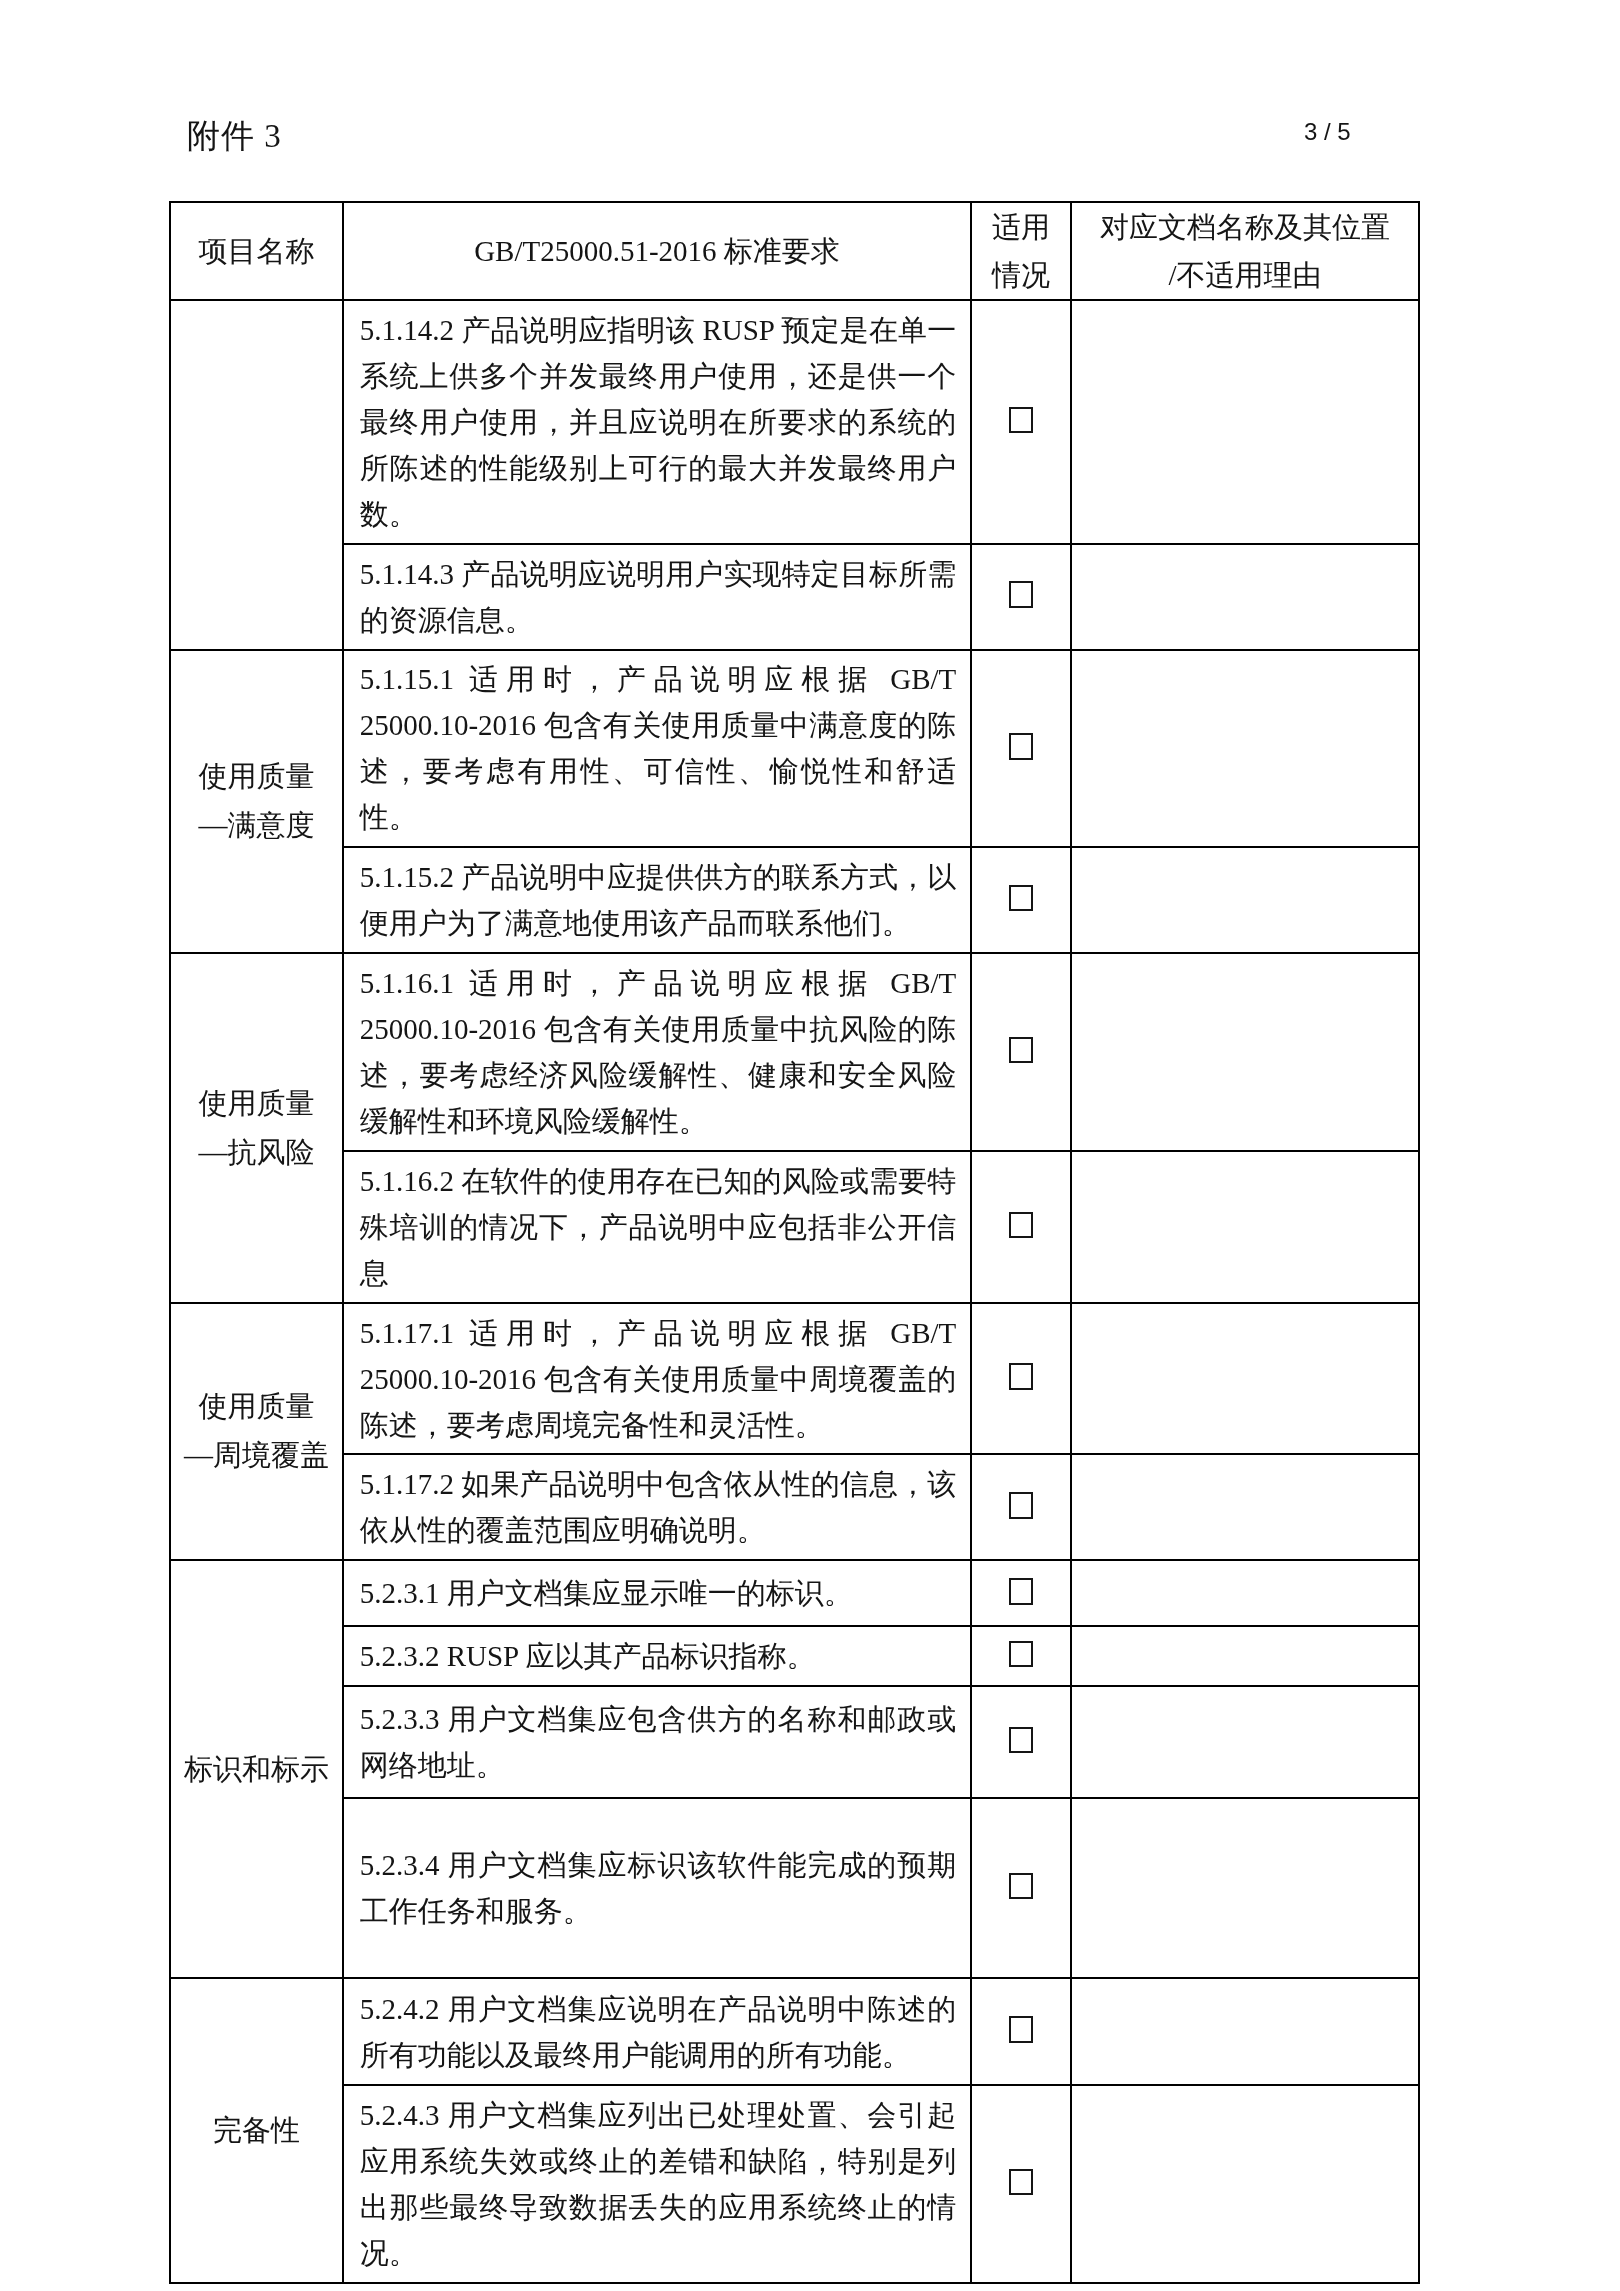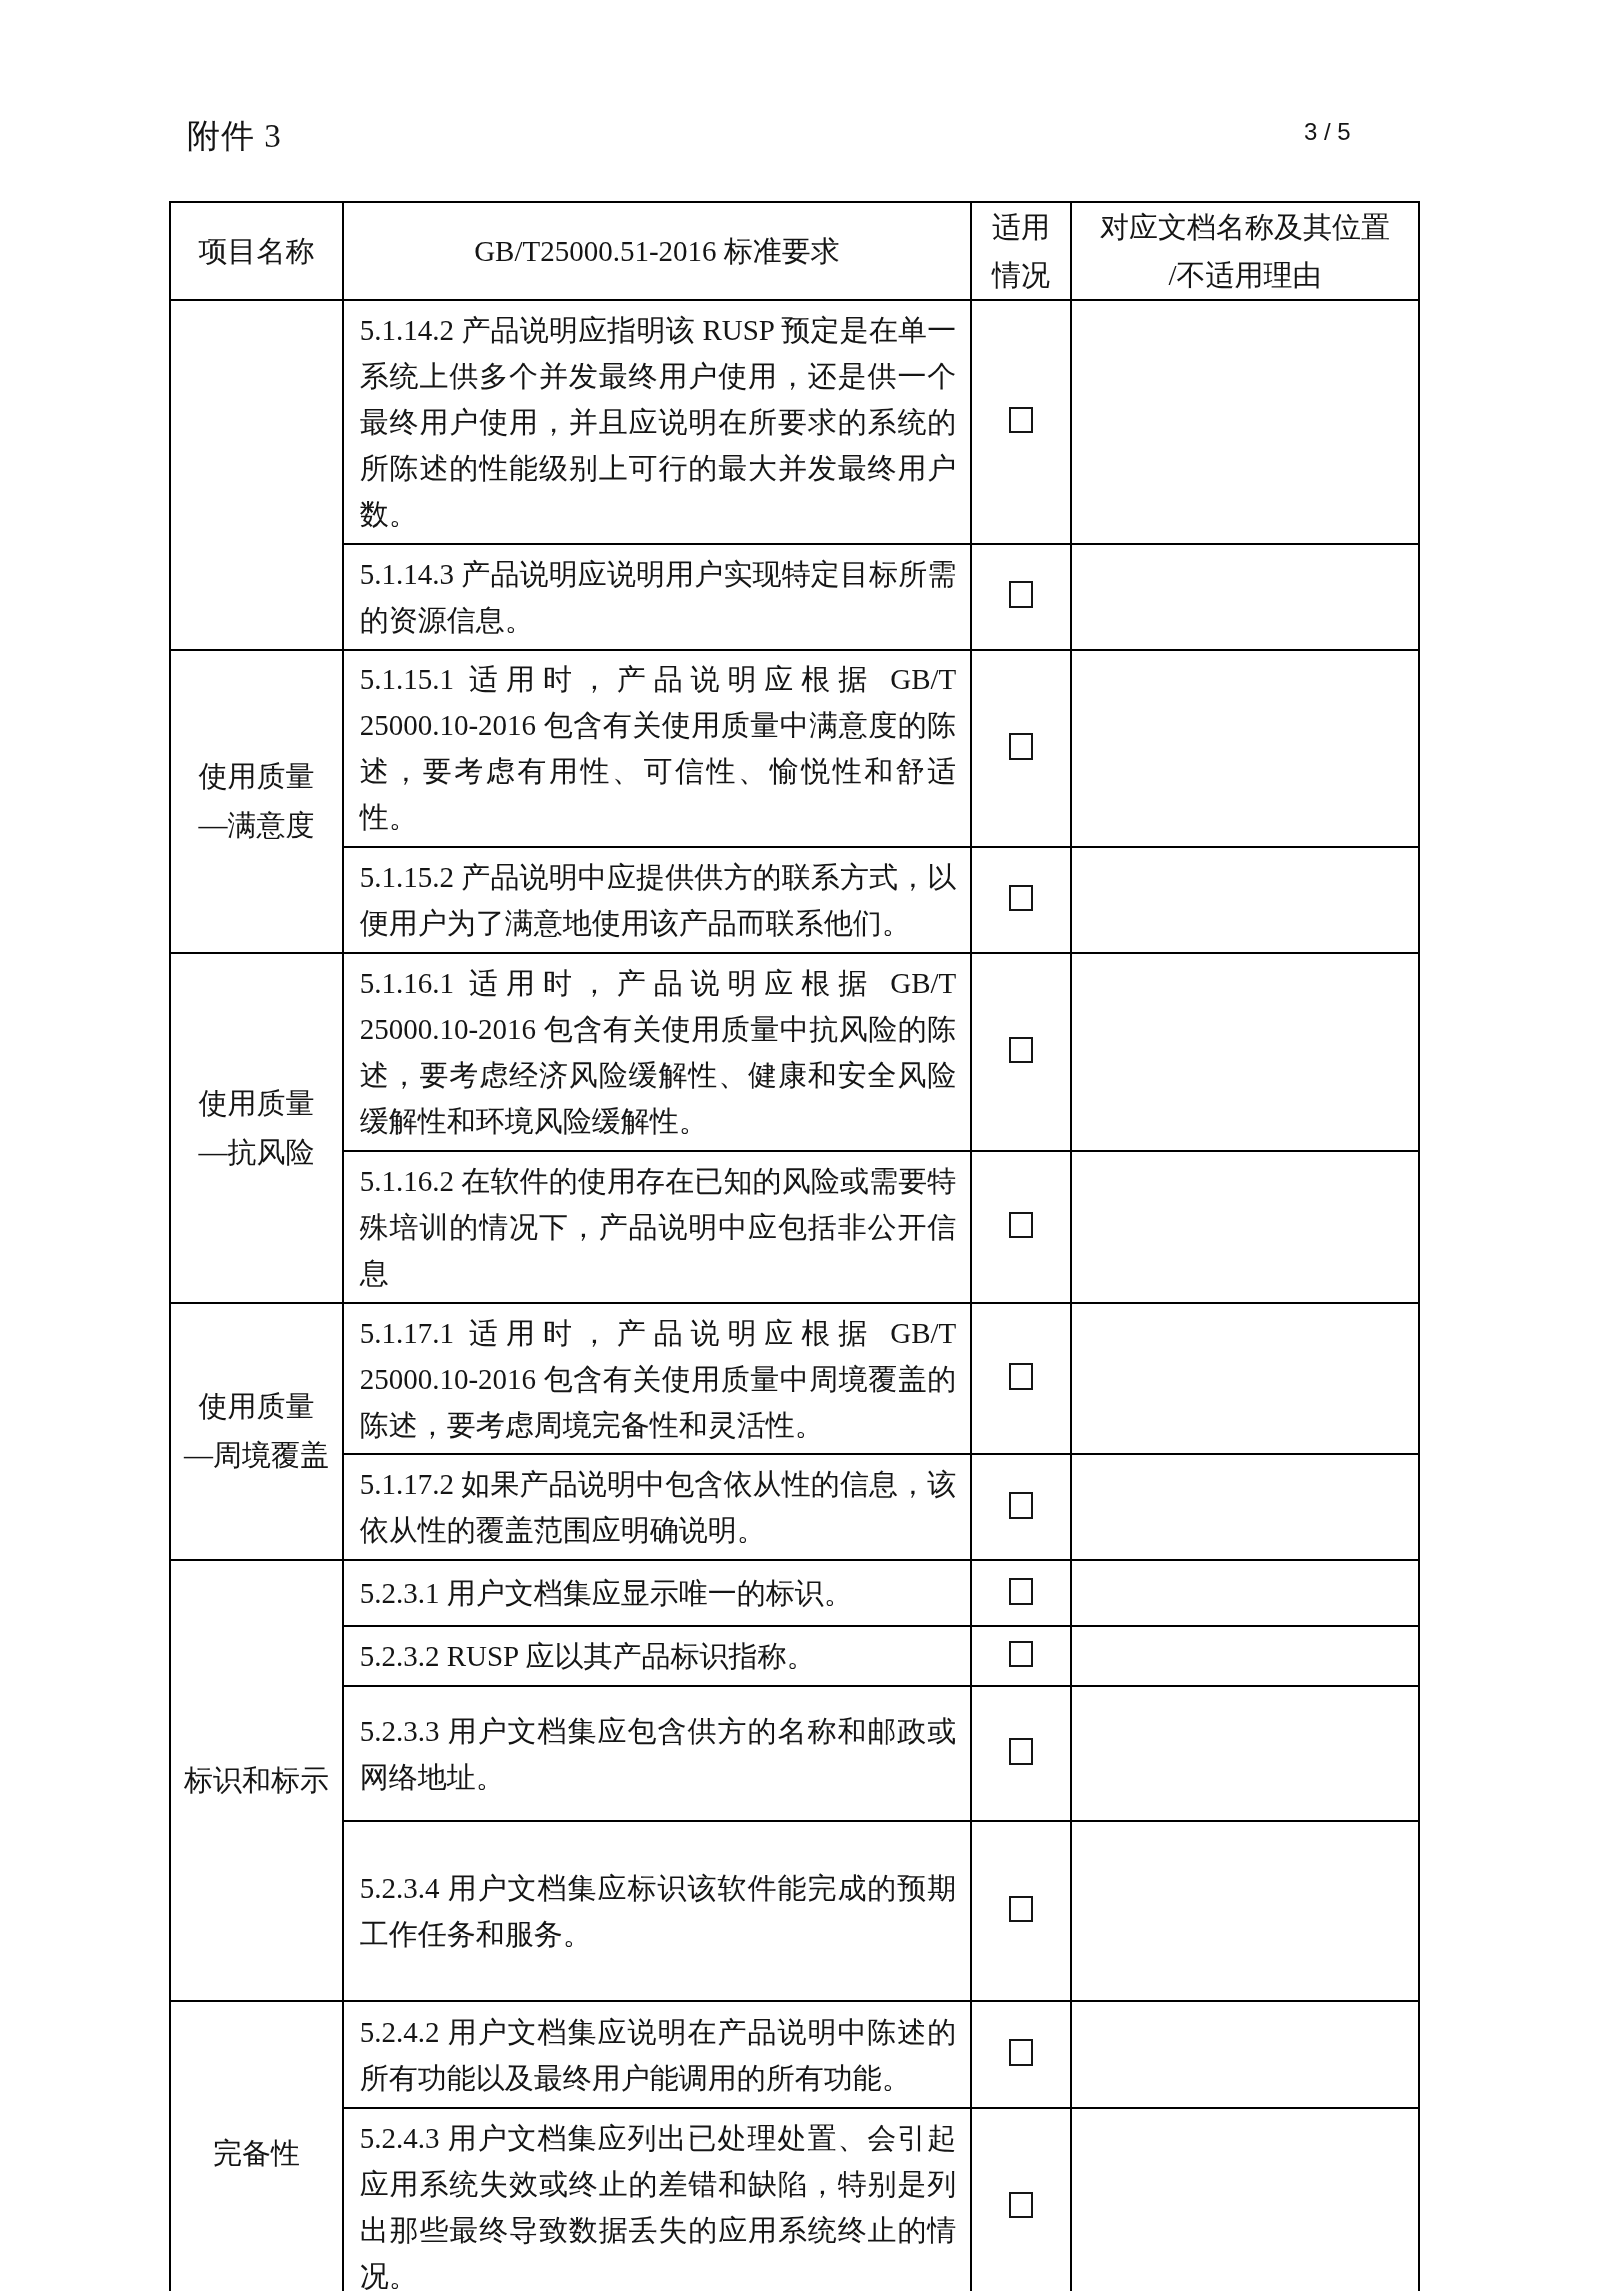--- a/index.html
+++ b/index.html
@@ -155,21 +155,21 @@
           </td>
           <td class="req">5.2.3.1 用户文档集应显示唯一的标识。</td>
           <td class="chk"><span class="checkbox"></span></td>
           <td class="doc"></td>
         </tr>
         <tr style="height: 44px;">
           <td class="req">5.2.3.2 RUSP 应以其产品标识指称。</td>
           <td class="chk"><span class="checkbox"></span></td>
           <td class="doc"></td>
         </tr>
-        <tr style="height: 135px;">
+        <tr style="height: 112px;">
           <td class="req">5.2.3.3 用户文档集应包含供方的名称和邮政或网络地址。</td>
           <td class="chk"><span class="checkbox"></span></td>
           <td class="doc"></td>
         </tr>
         <tr style="height: 180px;">
           <td class="req">5.2.3.4 用户文档集应标识该软件能完成的预期工作任务和服务。</td>
           <td class="chk"><span class="checkbox"></span></td>
           <td class="doc"></td>
         </tr>
         <tr class="group-start" style="height: 107px;">

